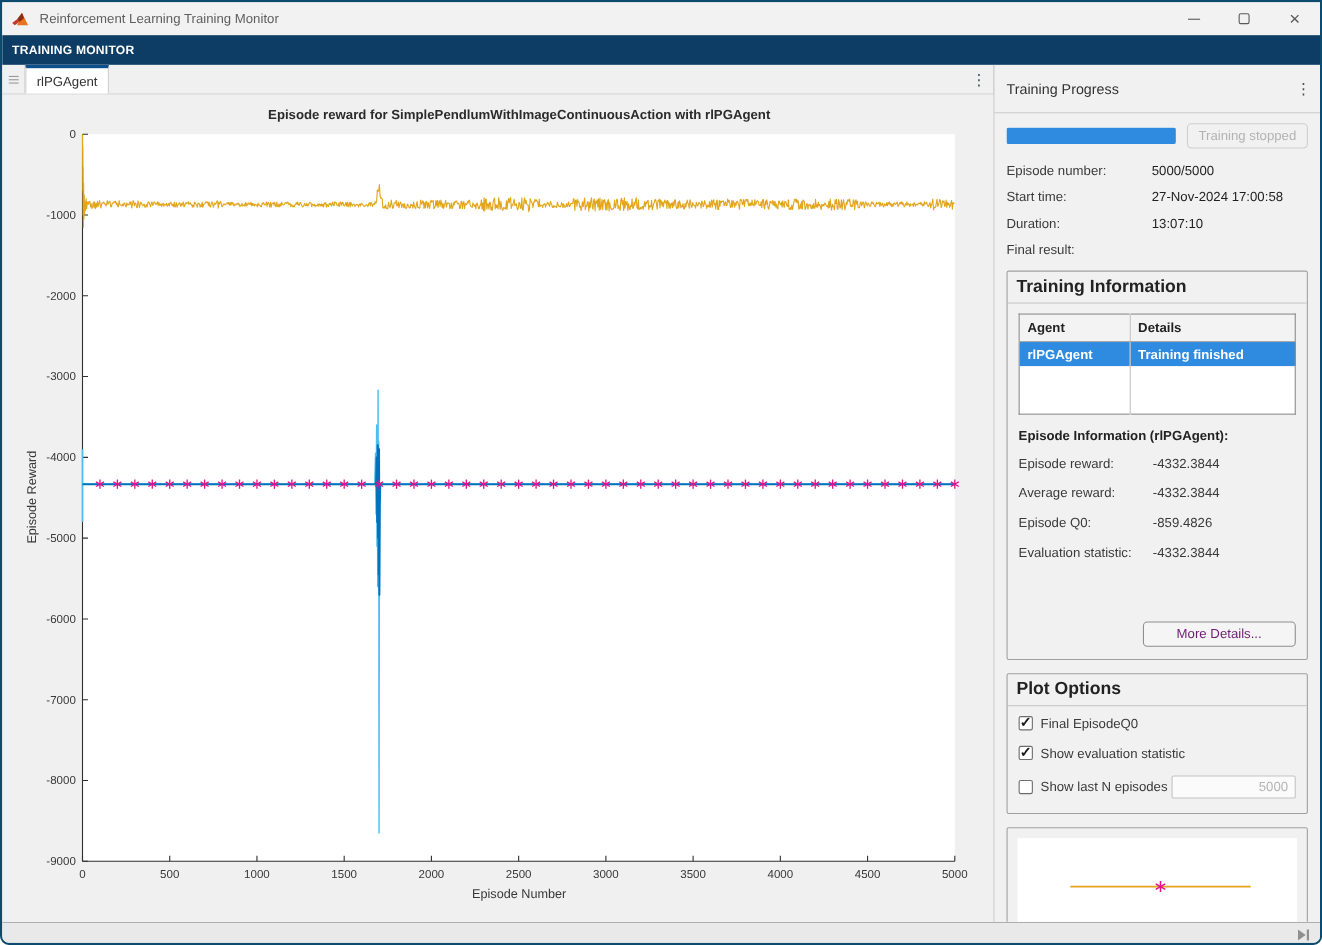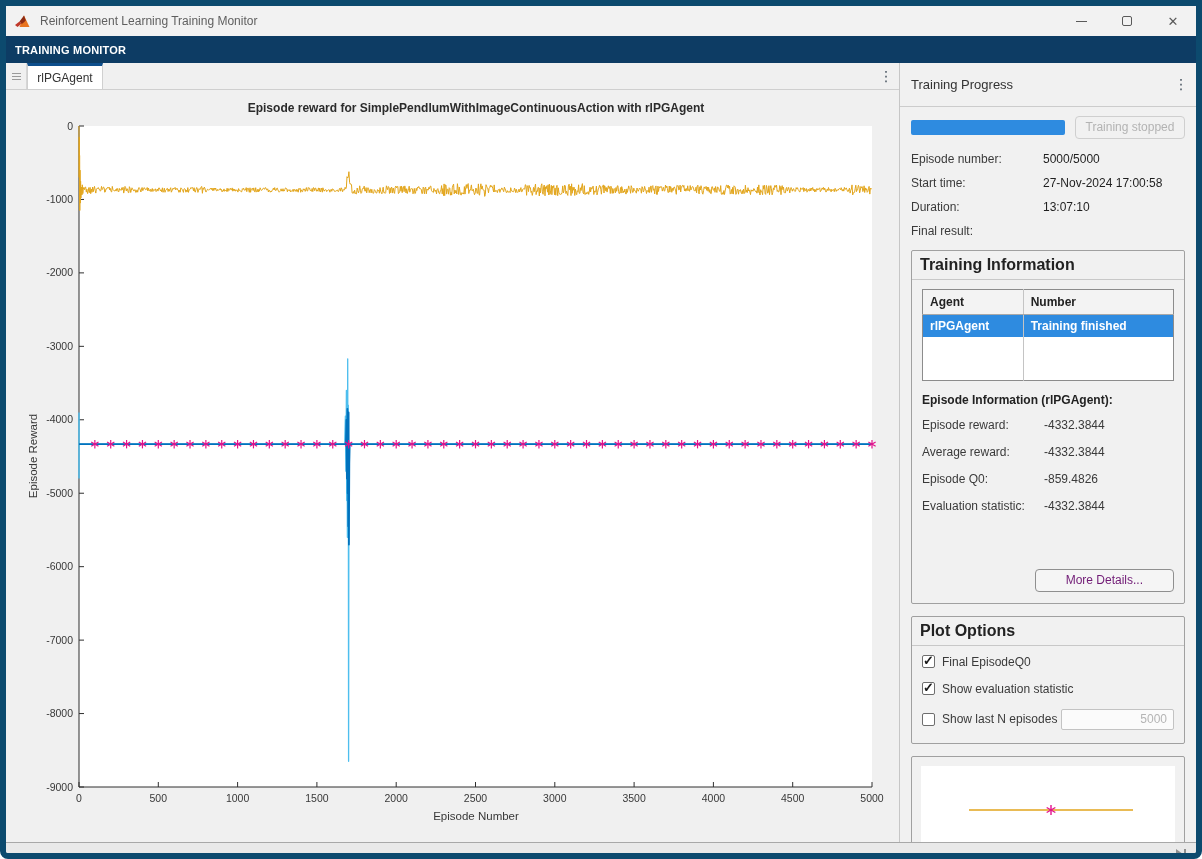--- a/index.html
+++ b/index.html
@@ -1,19 +1,19 @@
 <!DOCTYPE html>
 <html><head>
 <meta charset="utf-8">
 <style>
   * { box-sizing: border-box; margin: 0; padding: 0; }
   html,body { background:#fff; font-family:"Liberation Sans", sans-serif; }
   .window {
     position:relative; width:1202px; height:859px;
-    background:#f0f0f0; border:6px solid #0c4a6e;
+    background:#f0f0f0; border:2px solid #0c4a6e;
     border-radius:0 0 8px 8px; overflow:hidden;
   }
   
   .titlebar { height:30px; background:#f2f2f2; display:flex; align-items:center; padding-left:9px; }
   .titlebar .title { font-size:12px; color:#5f5f5f; margin-left:8px; }
   .win-controls { margin-left:auto; display:flex; height:100%; }
   .win-btn { width:46px; height:100%; display:flex; align-items:center; justify-content:center; color:#5a5a5a; cursor:default; }
   .ic-min { width:11px; height:1px; background:#5a5a5a; }
   .ic-max { width:10px; height:10px; border:1px solid #5a5a5a; border-radius:2px; }
   .ic-close { font-size:13px; line-height:1; color:#5a5a5a; }
@@ -363,21 +363,21 @@
           <span class="lbl">Final result:</span>
         </div>
 
         <div class="groupbox">
           <div class="gb-header">Training Information</div>
           <div class="gb-body">
             <table class="agent-table">
               <tbody>
                   <tr>
                 <th>Agent</th>
-                <th>Number</th>
+                <th>Details</th>
               </tr>
               <tr id="agentRow" class="selected">
                 <td>rlPGAgent</td>
                 <td>Training finished</td>
               </tr>
               <tr class="filler">
                     <td></td>
                     <td></td>
                   </tr>
             </tbody>

